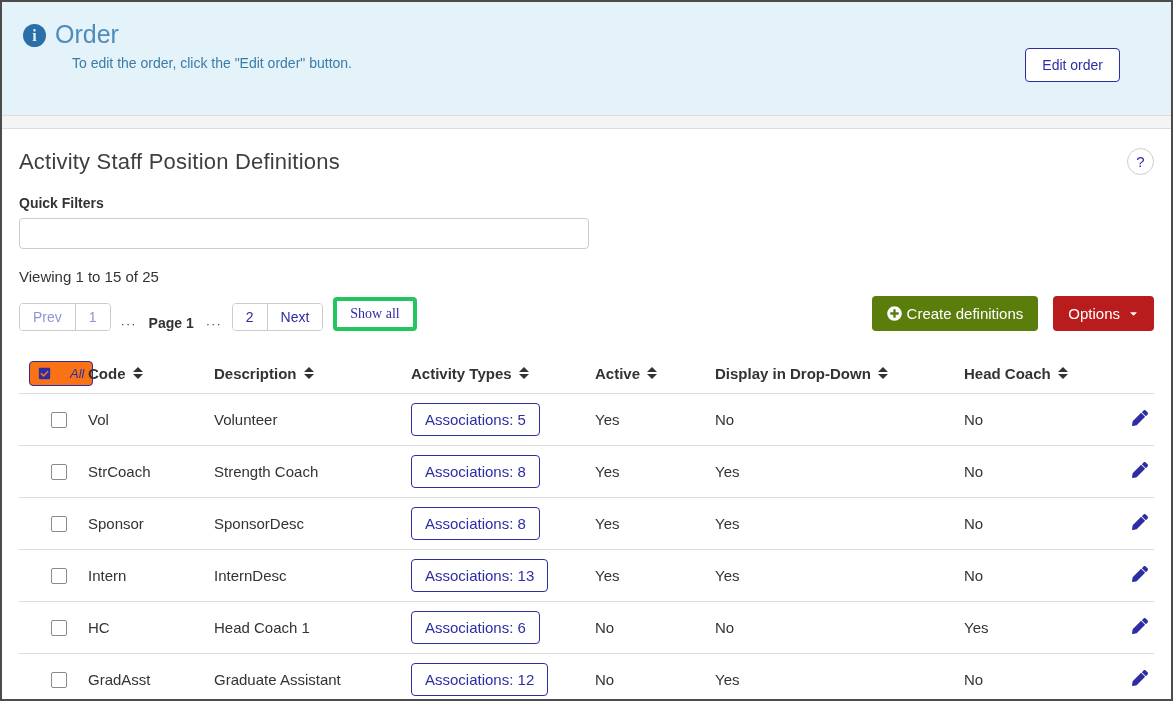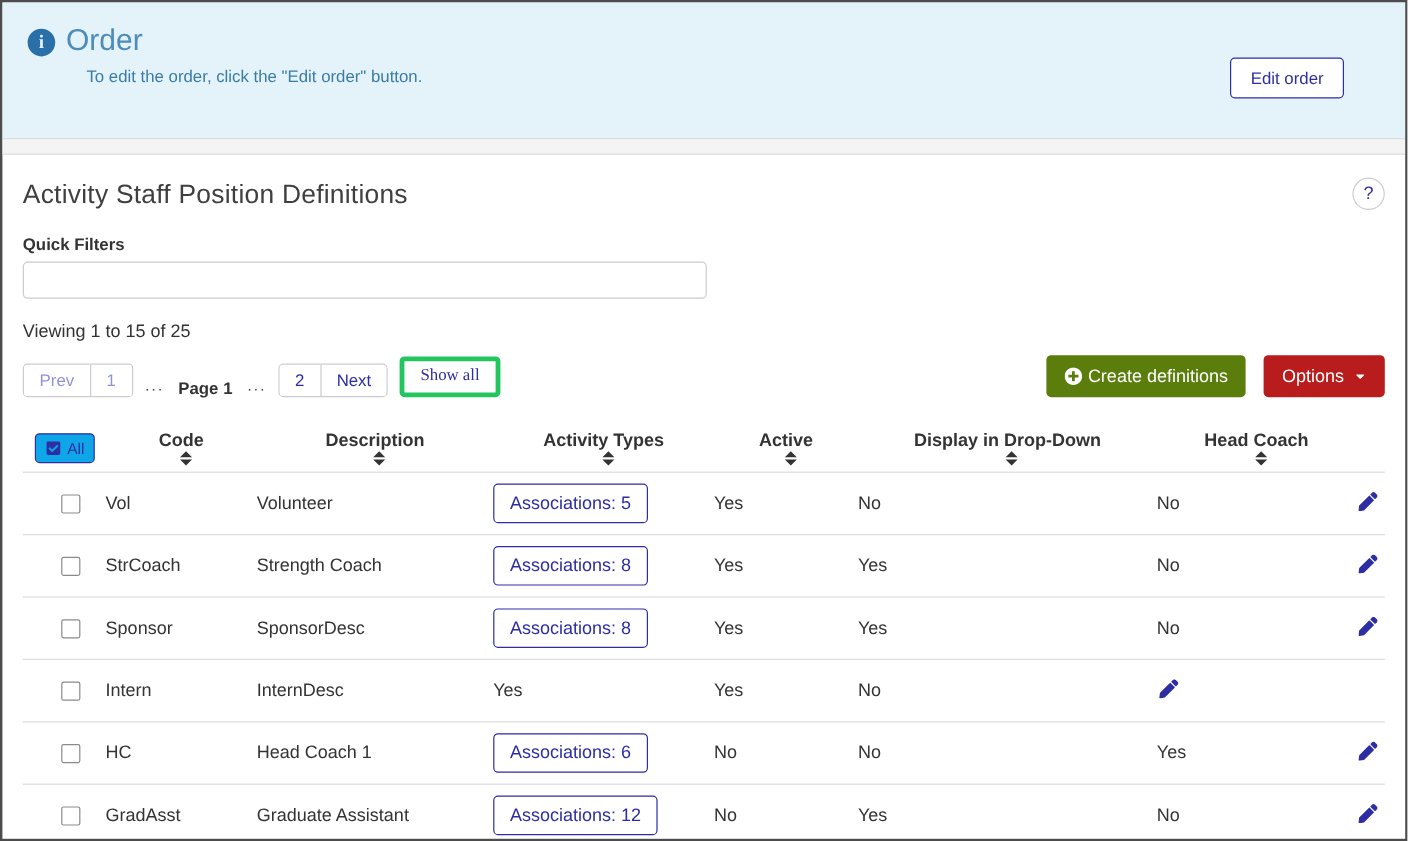--- a/index.html
+++ b/index.html
@@ -112,29 +112,29 @@
   }
   
   .table { margin-top: 22px; }
   .tgrid {
     display: grid;
     grid-template-columns: 59px 126px 197px 184px 120px 249px 166px 1fr;
     align-items: center;
     padding-left: 10px;
   }
   .thead { height: 40px; font-size: 15px; font-weight: bold; color: #333; }
-  .th { display: flex; align-items: center; cursor: pointer; flex-direction: column; }
+  .th { display: flex; align-items: center; cursor: pointer; }
   .sort-icon { margin-left: 7px; display: inline-flex; flex-direction: column; gap: 2px; }
   .sort-icon .tri-up { width: 0; height: 0; border-left: 5px solid transparent; border-right: 5px solid transparent; border-bottom: 5px solid #333; }
   .sort-icon .tri-down { width: 0; height: 0; border-left: 5px solid transparent; border-right: 5px solid transparent; border-top: 5px solid #333; }
   .all-btn {
-    background: #0ea5e9; border: 1px solid #2d2da4; border-radius: 4px;
+    background: #f97316; border: 1px solid #2d2da4; border-radius: 4px;
     color: #2d2da4; font-size: 13px; padding: 4px 8px;
-    display: inline-flex; align-items: center; gap: 5px;
-    cursor: pointer; font-family: "Liberation Sans", sans-serif;
+    display: inline-flex; align-items: center; gap: 19px;
+    cursor: pointer; font-family: "Liberation Sans", sans-serif; font-style: italic;
   }
   .trow { height: 52px; border-top: 1px solid #ddd; font-size: 15px; color: #333; }
   .checkbox {
     width: 16px; height: 16px; border: 1px solid #8a8a8a; border-radius: 2px;
     background: #fff; margin-left: 22px; cursor: pointer;
   }
   .assoc-btn {
     background: #fff; border: 1px solid #2d2da4; border-radius: 4px;
     color: #2d2da4; font-size: 15px; padding: 7px 13px;
     cursor: pointer; font-family: "Liberation Sans", sans-serif;
@@ -327,20 +327,21 @@
       </button>
     </div>
   </div>
 
   <div class="tgrid trow">
     <div>
               <div class="checkbox"></div>
             </div>
     <div>Intern</div>
     <div>InternDesc</div>
+    <div><button class="assoc-btn">Associations: 13</button></div>
     <div>Yes</div>
     <div>Yes</div>
     <div>No</div>
     <div>
       <button class="pencil-btn">
         <span style="display:inline-flex;">
           <svg width="16" height="16" viewBox="0 0 512 512">
                     <path fill="#2d2da4" d="M497.9 142.1l-46.1 46.1c-4.7 4.7-12.3 4.7-17 0l-111-111c-4.7-4.7-4.7-12.3 0-17l46.1-46.1c18.7-18.7 49.1-18.7 67.9 0l60.1 60.1c18.8 18.7 18.8 49.1 0 67.9zM284.2 99.8L21.6 362.4.4 483.9c-2.9 16.4 11.4 30.6 27.8 27.8l121.5-21.3 262.6-262.6c4.7-4.7 4.7-12.3 0-17l-111-111c-4.8-4.7-12.4-4.7-17.1 0z"></path>
                   </svg>
         </span>

